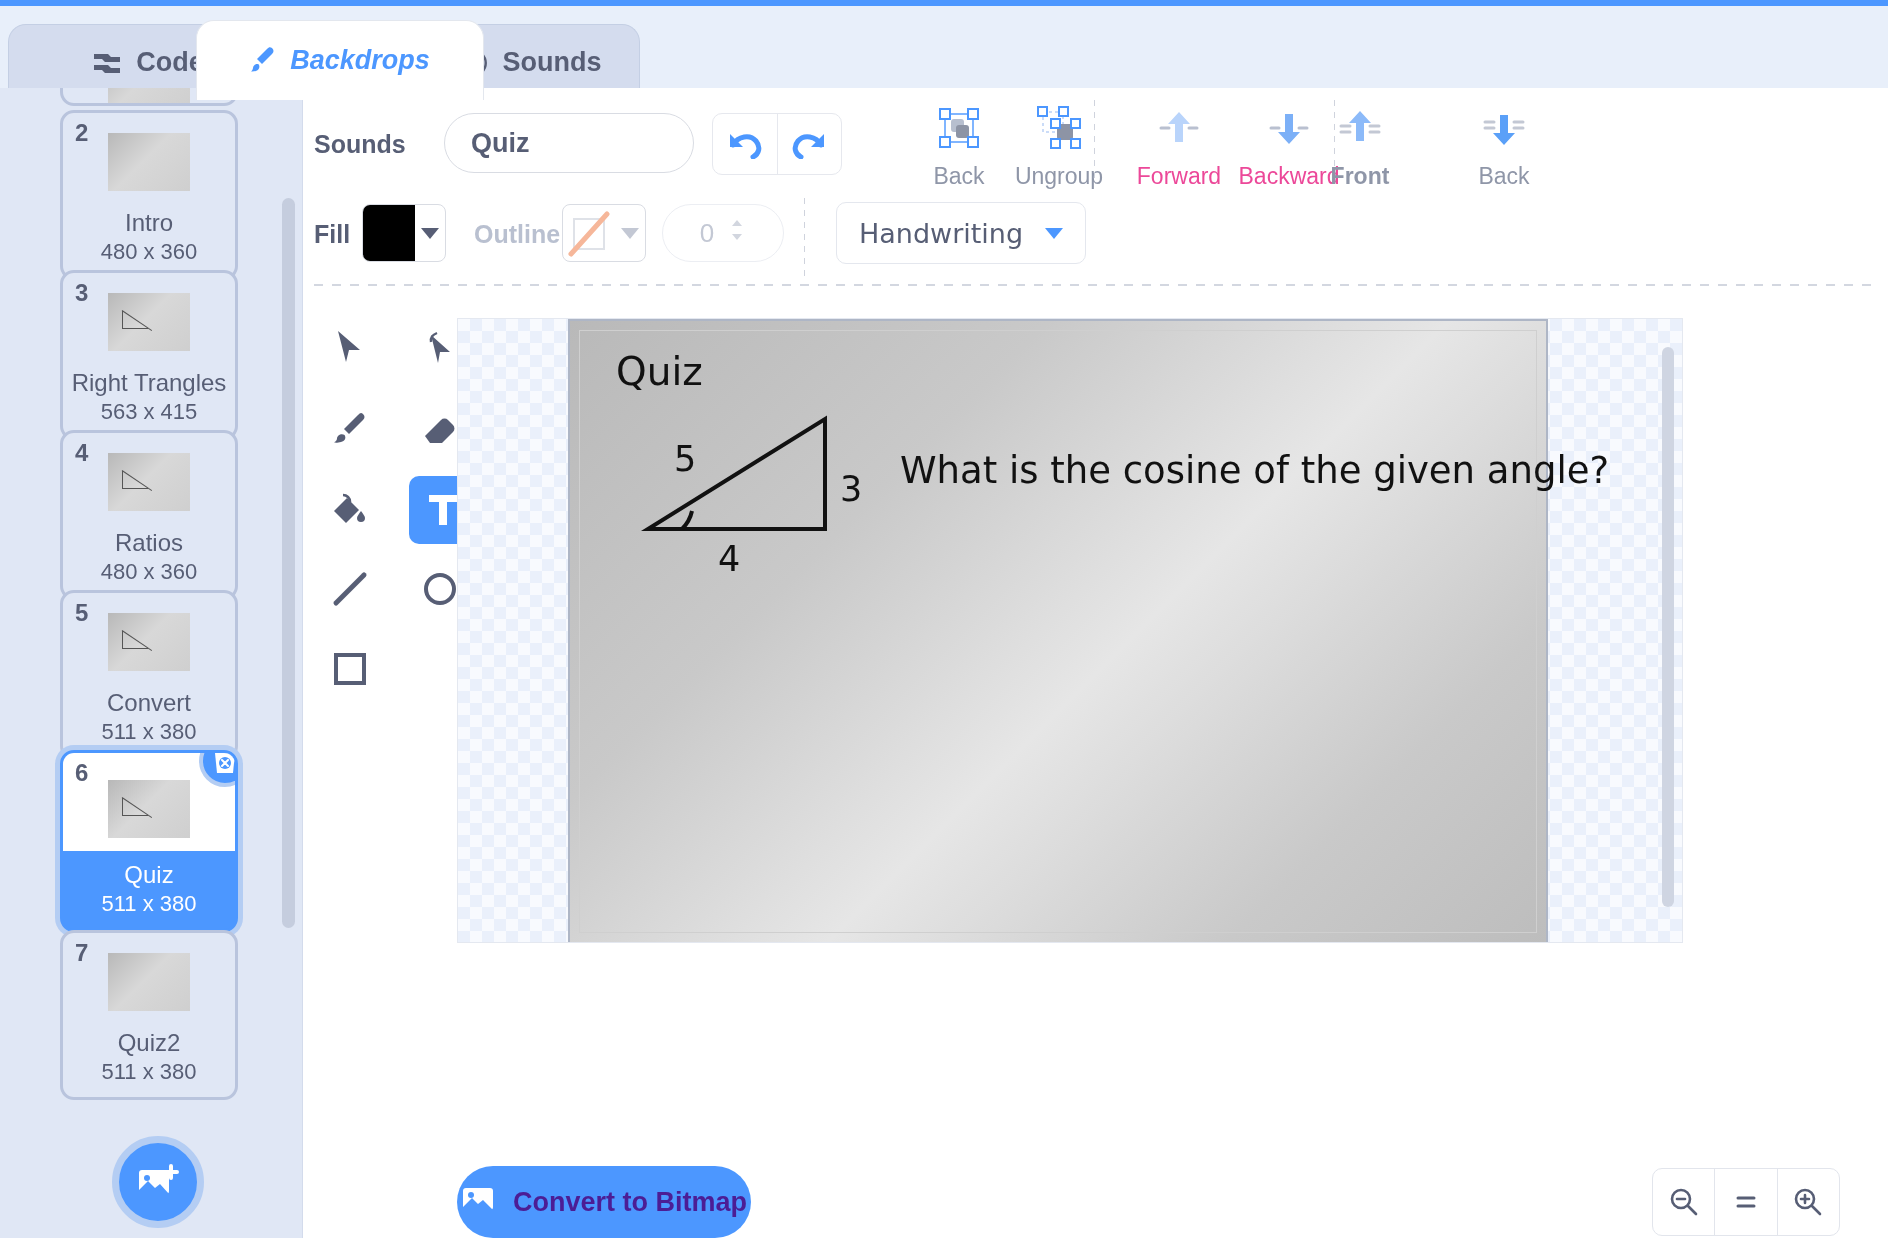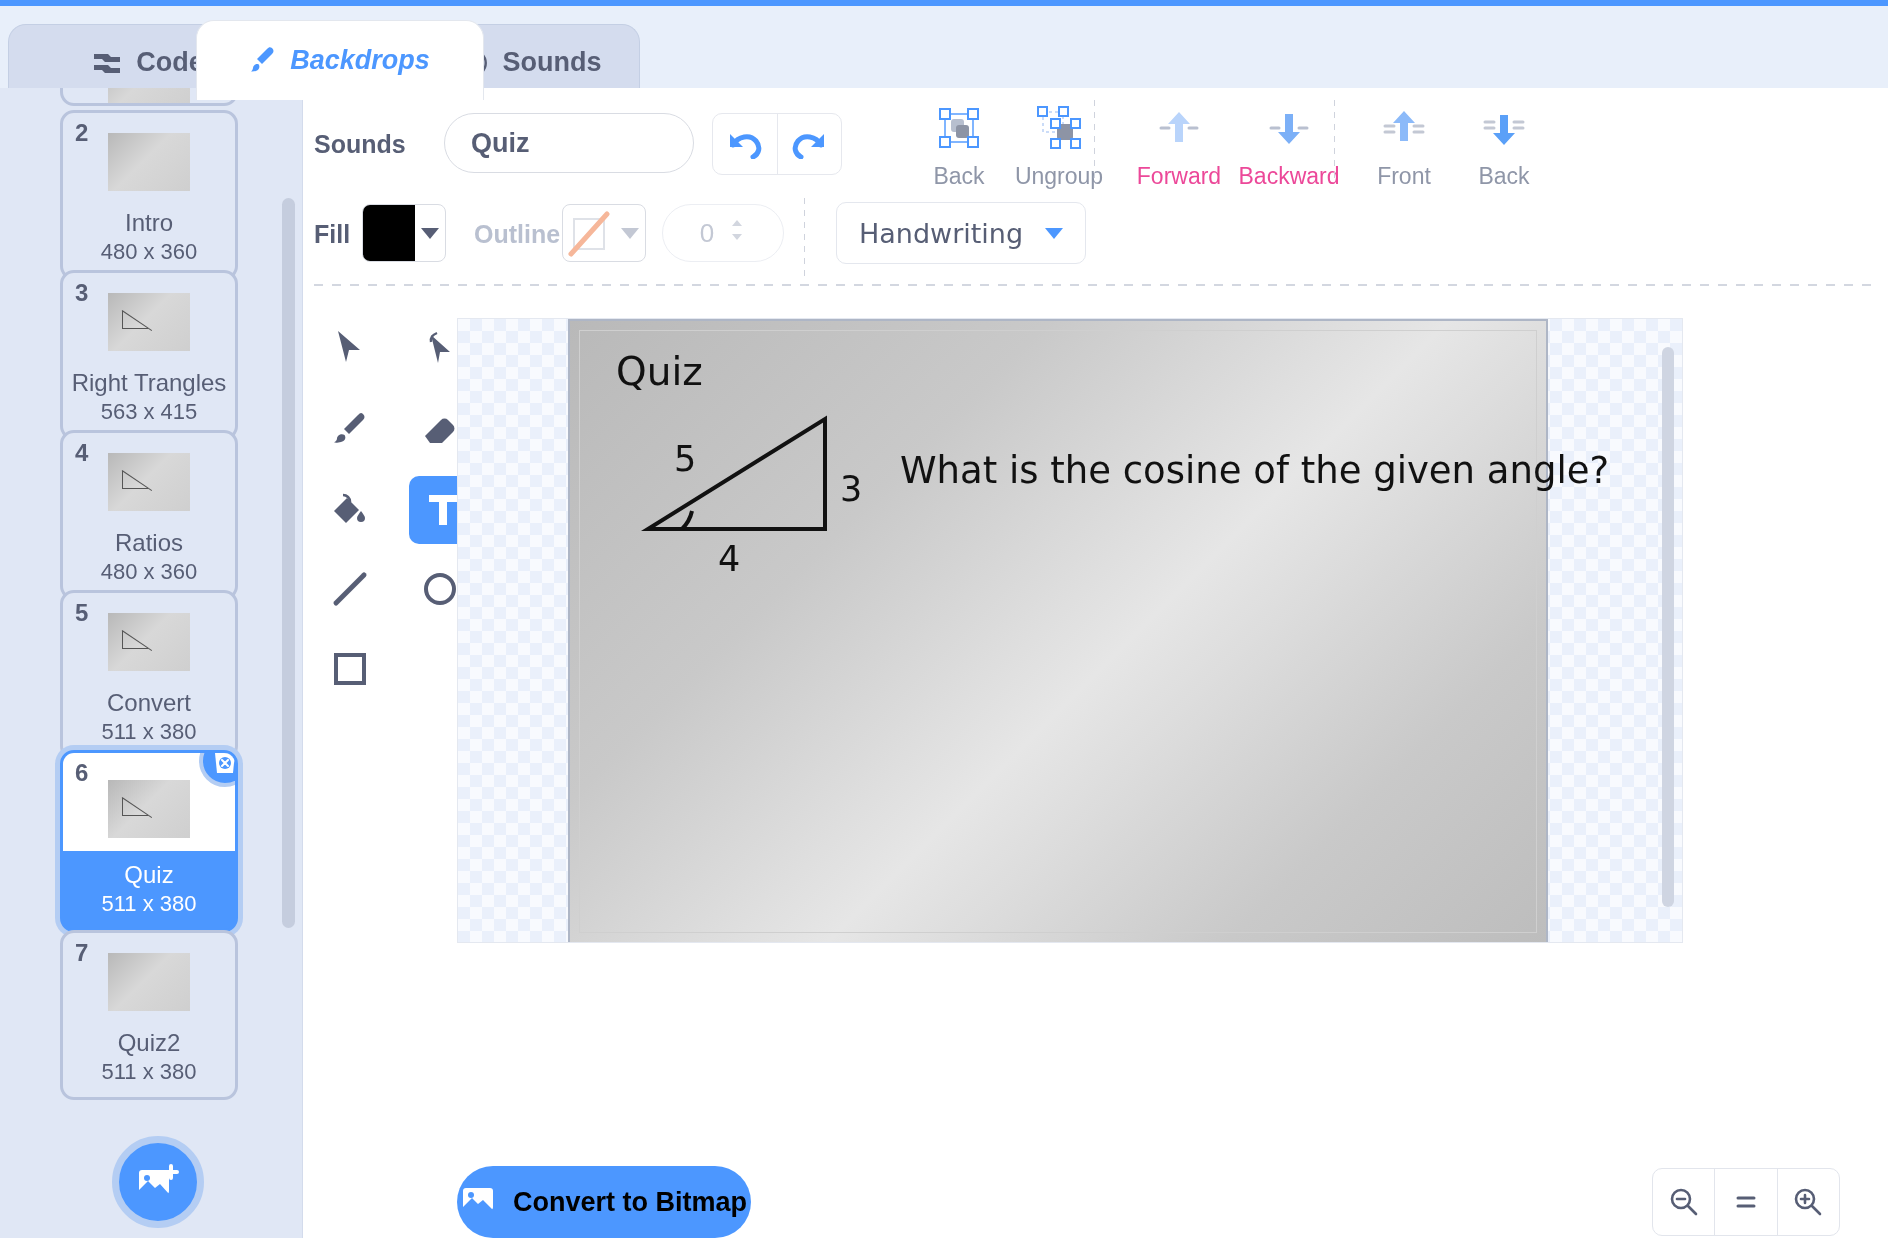--- a/index.html
+++ b/index.html
@@ -201,21 +201,21 @@
   .canvas-scrollbar {
     position:absolute; right:8px; top:28px; width:12px; height:560px;
     background:#cfd5e2; border-radius:6px; cursor:pointer;
   }
 
   
   .bitmap-btn {
     position:absolute; left:153px; top:1078px; width:294px; height:72px;
     background:#4c97ff; border-radius:36px; border:none;
     display:flex; align-items:center; justify-content:center; gap:18px;
-    color:#000000; font-size:27px; font-weight:bold; cursor:pointer;
+    color:#4c1d95; font-size:27px; font-weight:bold; cursor:pointer;
     font-family:"Liberation Sans", sans-serif;
   }
   .zoom-group {
     position:absolute; right:48px; top:1080px; width:188px; height:68px;
     border:1px solid #e2e5ec; border-radius:10px; display:flex; overflow:hidden; background:#fff;
   }
   .zoom-btn { flex:1; display:flex; align-items:center; justify-content:center; cursor:pointer; }
   .zoom-btn + .zoom-btn { border-left:1px solid #e2e5ec; }
   .edge { position:absolute; left:0; top:0; width:10px; height:1238px; background:#9a9580; }
 </style>
@@ -420,21 +420,21 @@
           <svg width="44" height="44" viewBox="0 0 44 44">
             <path d="M22 38L11 26h7V8h8v18h7z" fill="#7cb0f7"></path>
             <path d="M4 22h8M32 22h8" stroke="#b9c0d0" stroke-width="3" stroke-linecap="round"></path>
           </svg>
         </span>
         <span class="tb-lbl">Backward</span>
       </div>
 
       <div class="vdiv" style="left:1030px;"></div>
 
-      <div class="tb-btn" style="left:1045px;">
+      <div class="tb-btn" style="left:1001px;font-weight:bold;">
         <span>
           <svg width="44" height="44" viewBox="0 0 44 44">
             <path d="M22 5l11 12h-7v18h-8V17h-7z" fill="#8cbaf9"></path>
             <path d="M3 20h9M3 26h9M32 20h9M32 26h9" stroke="#c3c8d4" stroke-width="3" stroke-linecap="round"></path>
           </svg>
         </span>
         <span class="tb-lbl">Front</span>
       </div>
 
       <div class="tb-btn" style="left:1145px;">

